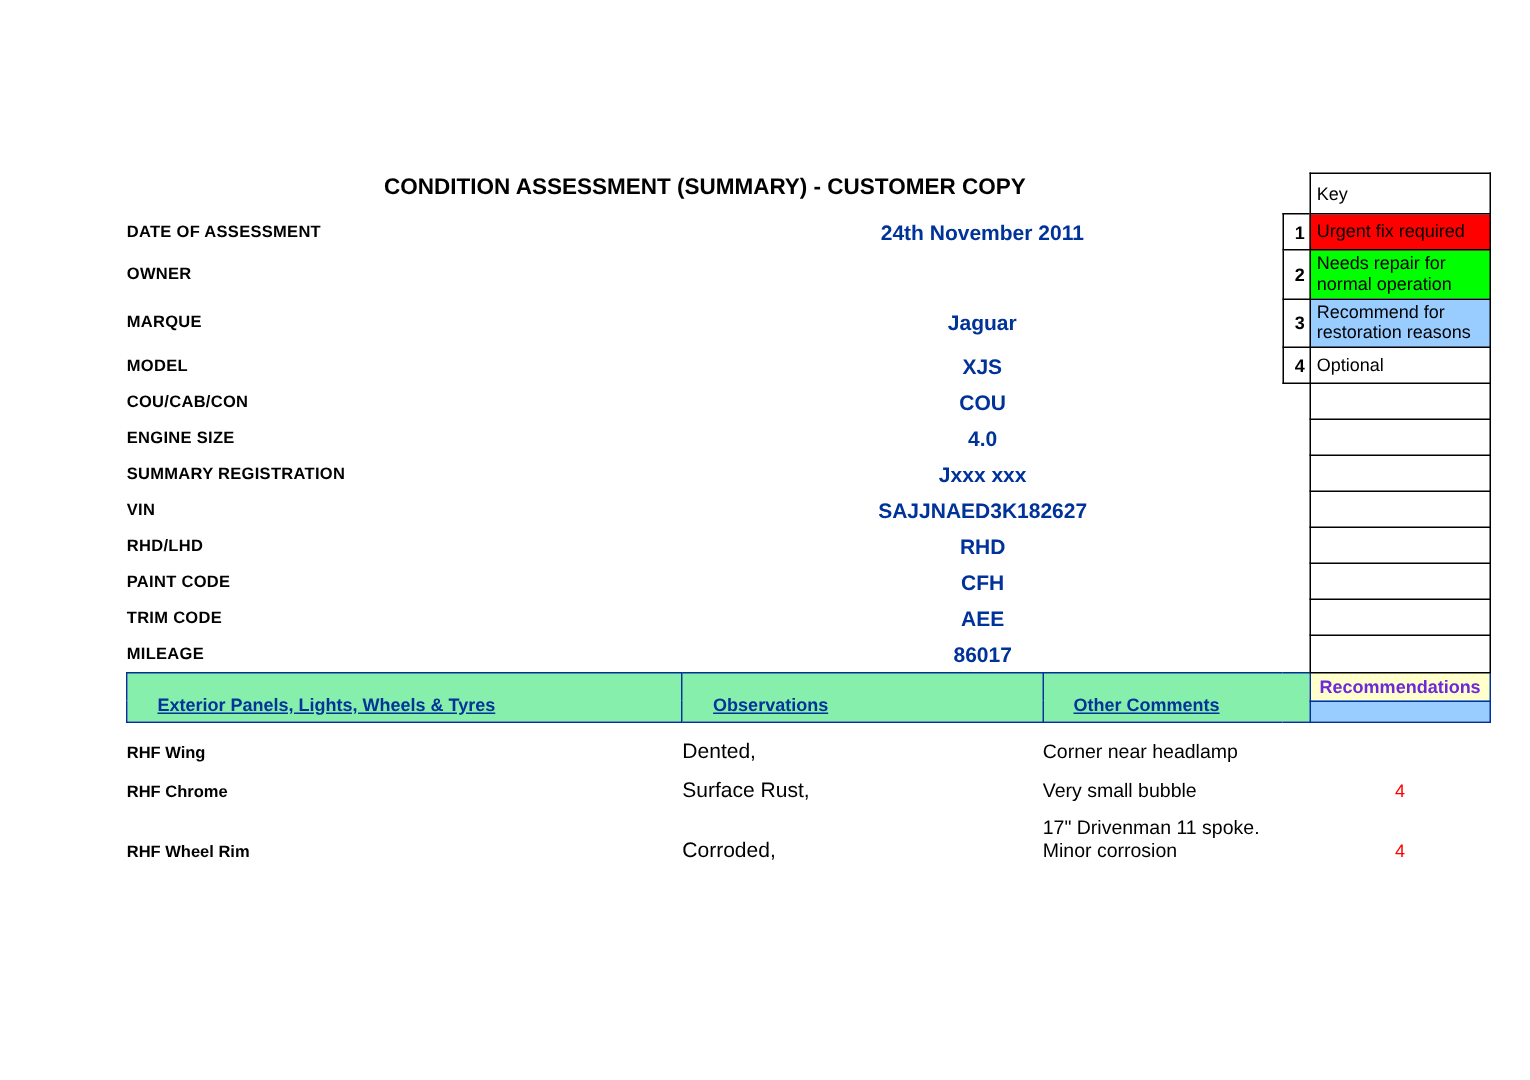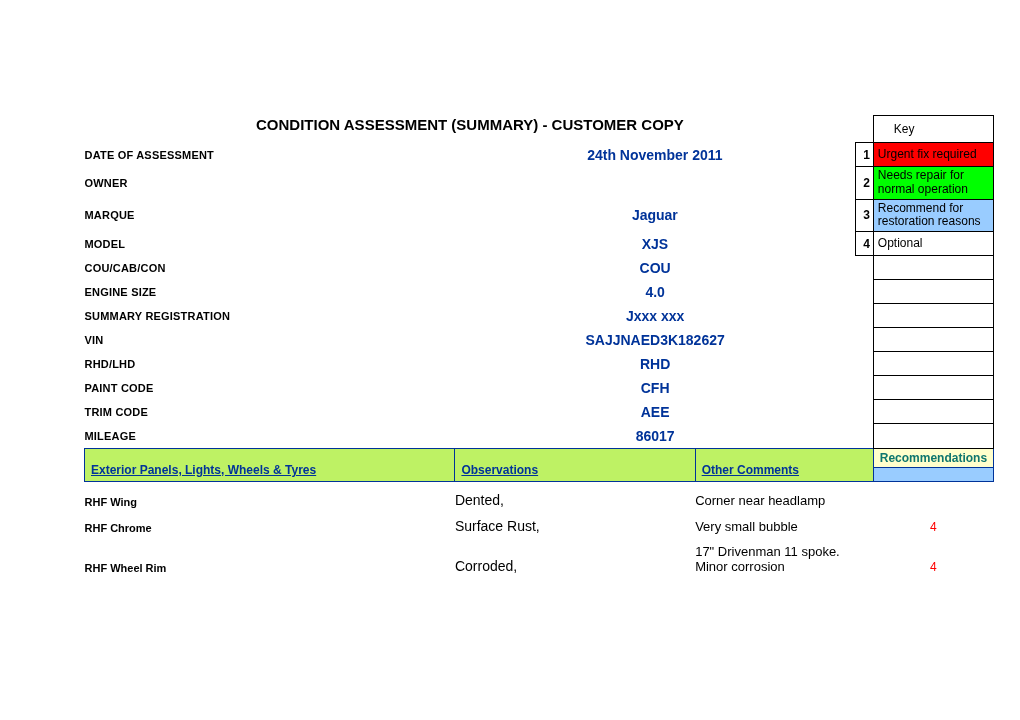--- a/index.html
+++ b/index.html
@@ -29,21 +29,21 @@
     vertical-align: middle;
   }
   .title-cell {
     font-size: 15px;
     font-weight: bold;
     text-align: center;
     padding-bottom: 10px !important;
   }
   .key-hdr {
     border: 1px solid #000;
-    padding: 2px 20px !important;
+    padding: 2px 4px !important;
     font-size: 12px;
     background: #fff;
   }
   .key-num {
     border: 1px solid #000;
     text-align: right;
     padding-right: 3px !important;
     font-size: 12px;
     font-weight: bold;
     width: 18px;
@@ -72,34 +72,34 @@
     padding-top: 4px !important;
     padding-bottom: 4px !important;
     text-align: center;
   }
   .empty-box {
     border: 1px solid #000;
     background: #fff;
     height: 24px;
   }
   .sect-hdr {
-    background: #bef264;
+    background: #86efac;
     border: 1px solid #003399;
     color: #003399;
     font-weight: bold;
     font-size: 12px;
     text-decoration: underline;
-    padding: 4px 6px !important;
+    padding: 4px 20px !important;
     vertical-align: bottom !important;
     height: 30px;
   }
   .rec-hdr {
     background: #ffffcc;
     border: 1px solid #003399;
-    color: #0f766e;
+    color: #6d28d9;
     font-weight: bold;
     font-size: 12px;
     text-align: center;
     padding: 2px !important;
     vertical-align: middle !important;
   }
   .rec-sub {
     background: #99ccff;
     border: 1px solid #003399;
     height: 14px;

